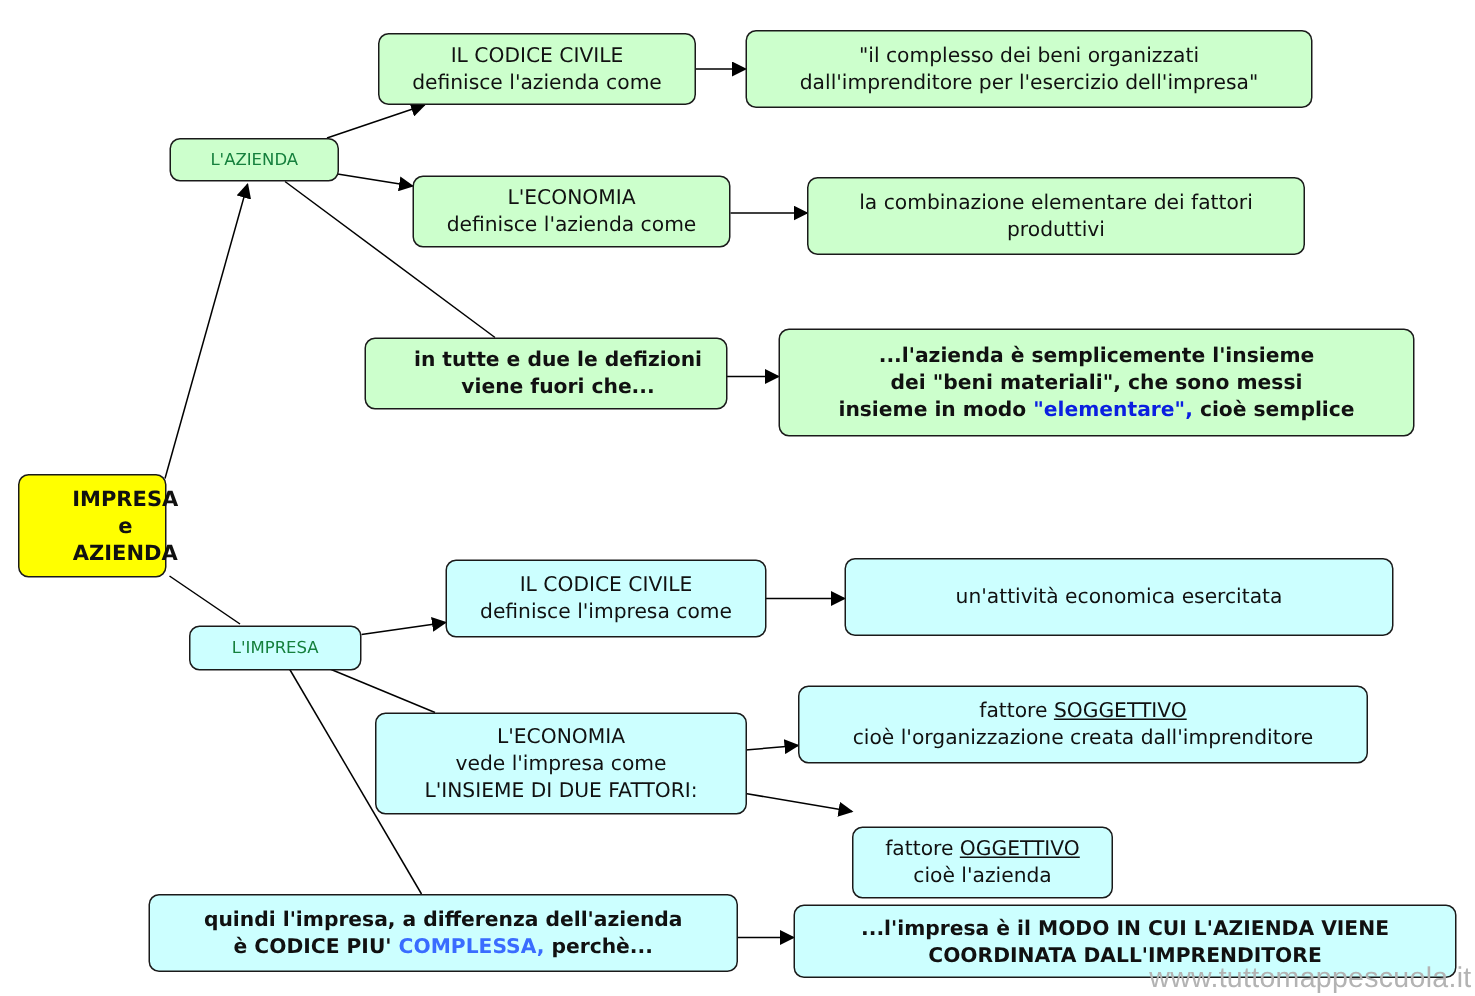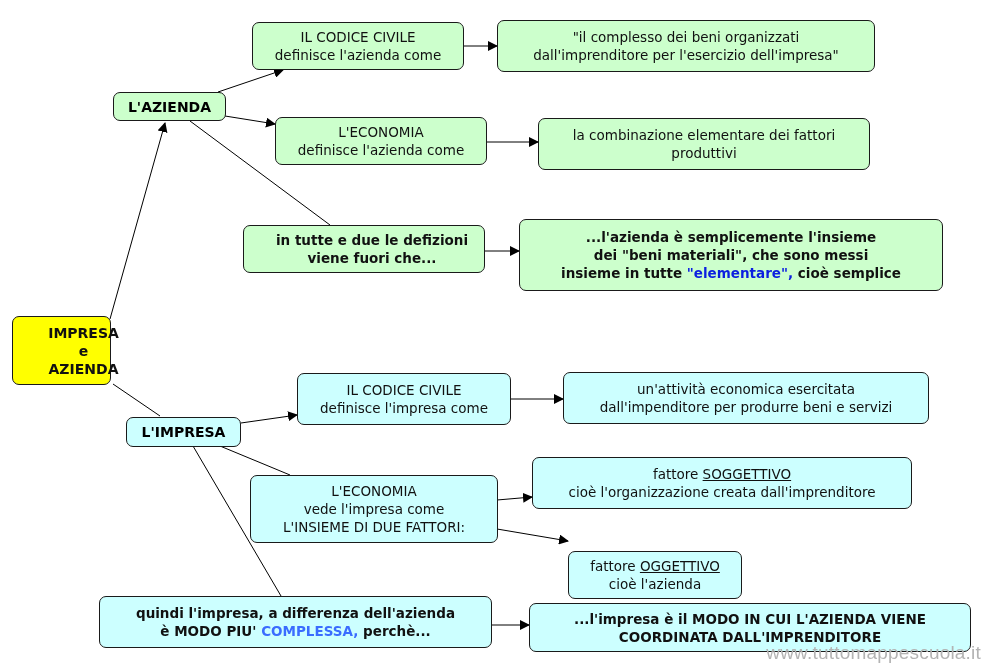--- a/index.html
+++ b/index.html
@@ -7,21 +7,21 @@
          font-family: "DejaVu Sans", "Liberation Sans", sans-serif; }
   #edges { position: absolute; left: 0; top: 0; width: 983px; height: 664px; }
   .node { position: absolute; box-sizing: border-box; border: 1px solid #1a1a1a;
           border-radius: 7px; display: flex; flex-direction: column;
           align-items: center; justify-content: center; text-align: center;
           font-size: 13.5px; line-height: 18px; color: #111; white-space: nowrap; }
   .green { background: #ccffcc; }
   .cyan  { background: #ccffff; }
   .yellow { background: #ffff00; }
   .bold { font-weight: bold; }
-  .red { color: #000000; font-weight: bold; font-size: 14px; }
+  .red { color: #15803d; font-weight: normal; font-size: 11px; }
   .blue { color: #0b1fe0; }
   .lightblue { color: #3a6cff; }
   .u { text-decoration: underline; text-align: right; }
   .watermark { position: absolute; right: 2px; bottom: 0px; font-size: 19px;
                color: #b3b3b3; font-family: "Liberation Sans", sans-serif; letter-spacing: 0.2px; }
 </style>
 </head>
 <body>
 
 <svg id="edges" xmlns="http://www.w3.org/2000/svg">
@@ -95,56 +95,55 @@
 </div>
 
 <div class="node green bold" style="left:243px;top:225px;width:242px;height:48px;padding-left:16px;">
   <span>in tutte e due le defizioni</span>
   <span>viene fuori che...</span>
 </div>
 
 <div class="node green bold" style="left:519px;top:219px;width:424px;height:72px;">
   <span>...l'azienda è semplicemente l'insieme</span>
   <span>dei "beni materiali", che sono messi</span>
-  <span><span>insieme in tutte </span><span class="blue">"elementare",</span><span> cioè semplice</span></span>
+  <span><span>insieme in modo </span><span class="blue">"elementare",</span><span> cioè semplice</span></span>
 </div>
 
 <div class="node cyan" style="left:126px;top:417px;width:115px;height:30px;">
   <span class="red">L'IMPRESA</span>
 </div>
 
 <div class="node cyan" style="left:297px;top:373px;width:214px;height:52px;">
   <span>IL CODICE CIVILE</span>
   <span>definisce l'impresa come</span>
 </div>
 
 <div class="node cyan" style="left:563px;top:372px;width:366px;height:52px;">
   <span>un'attività economica esercitata</span>
-  <span>dall'impenditore per produrre beni e servizi</span>
 </div>
 
 <div class="node cyan" style="left:250px;top:475px;width:248px;height:68px;">
   <span>L'ECONOMIA</span>
   <span>vede l'impresa come</span>
   <span>L'INSIEME DI DUE FATTORI:</span>
 </div>
 
 <div class="node cyan" style="left:532px;top:457px;width:380px;height:52px;">
   <span><span>fattore </span><span class="u">SOGGETTIVO</span></span>
   <span>cioè l'organizzazione creata dall'imprenditore</span>
 </div>
 
 <div class="node cyan" style="left:568px;top:551px;width:174px;height:48px;">
   <span><span>fattore </span><span class="u">OGGETTIVO</span></span>
   <span>cioè l'azienda</span>
 </div>
 
 <div class="node cyan bold" style="left:99px;top:596px;width:393px;height:52px;">
   <span>quindi l'impresa, a differenza dell'azienda</span>
-  <span><span>è MODO PIU' </span><span class="lightblue">COMPLESSA,</span><span> perchè...</span></span>
+  <span><span>è CODICE PIU' </span><span class="lightblue">COMPLESSA,</span><span> perchè...</span></span>
 </div>
 
 <div class="node cyan bold" style="left:529px;top:603px;width:442px;height:49px;">
   <span>...l'impresa è il MODO IN CUI L'AZIENDA VIENE</span>
   <span>COORDINATA DALL'IMPRENDITORE</span>
 </div>
 
 <div class="watermark">www.tuttomappescuola.it</div>
 
 </body></html>

